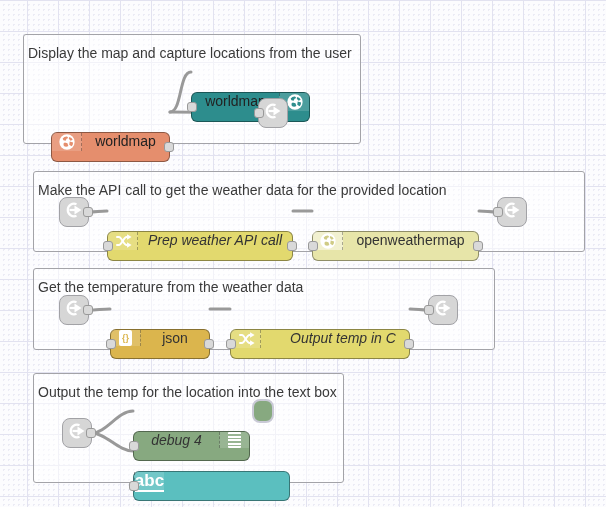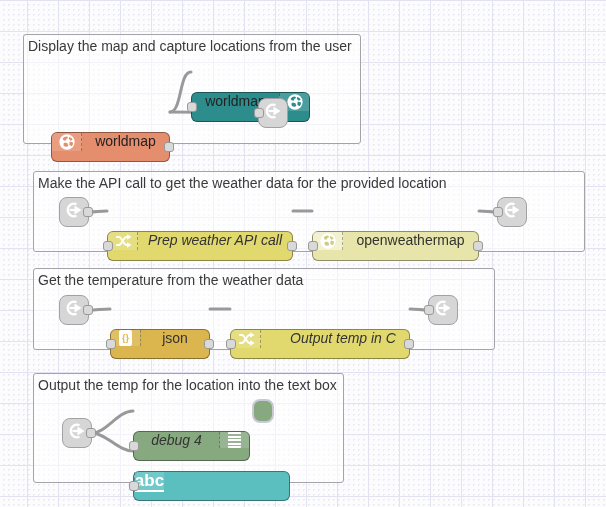--- a/index.html
+++ b/index.html
@@ -23,20 +23,21 @@
     background:rgba(255,255,255,0.55);
     border:1.5px solid #a3a3a8;
     border-radius:3px;
     box-sizing:border-box;
     z-index:1;
   }
   .group-title{
     font-size:14px;color:#3a3a3a;
     padding:3px 4px;white-space:nowrap;
     line-height:16px;
+    margin-top:7px;
   }
   svg.wires{position:absolute;left:0;top:0;z-index:2;}
   .wire{stroke:#999;stroke-width:3;fill:none;stroke-linecap:round;}
   .node{
     position:absolute;height:30px;border-radius:6px;
     border:1px solid rgba(0,0,0,0.38);
     box-sizing:border-box;display:flex;align-items:flex-start;
     font-size:14px;color:#333;z-index:3;margin-top:35px;
   }
   .node .label{

